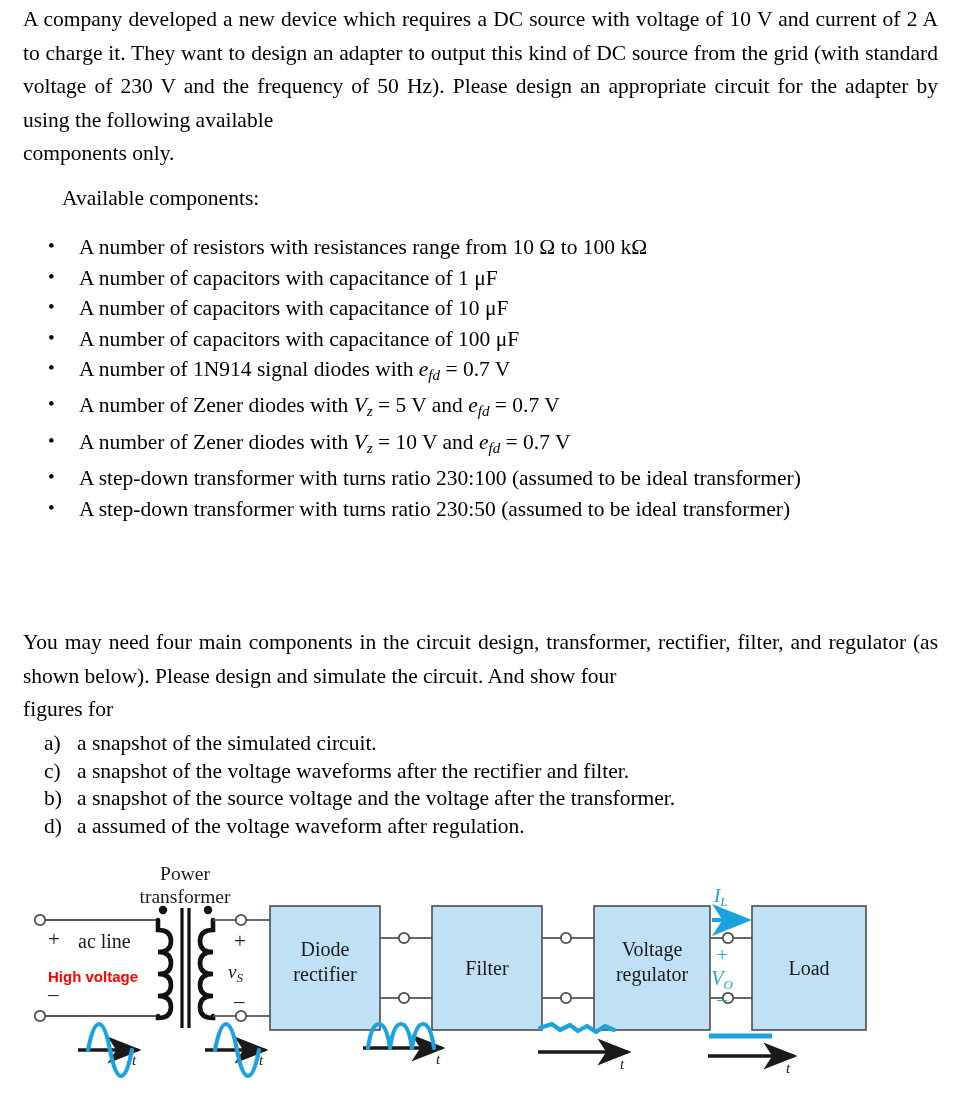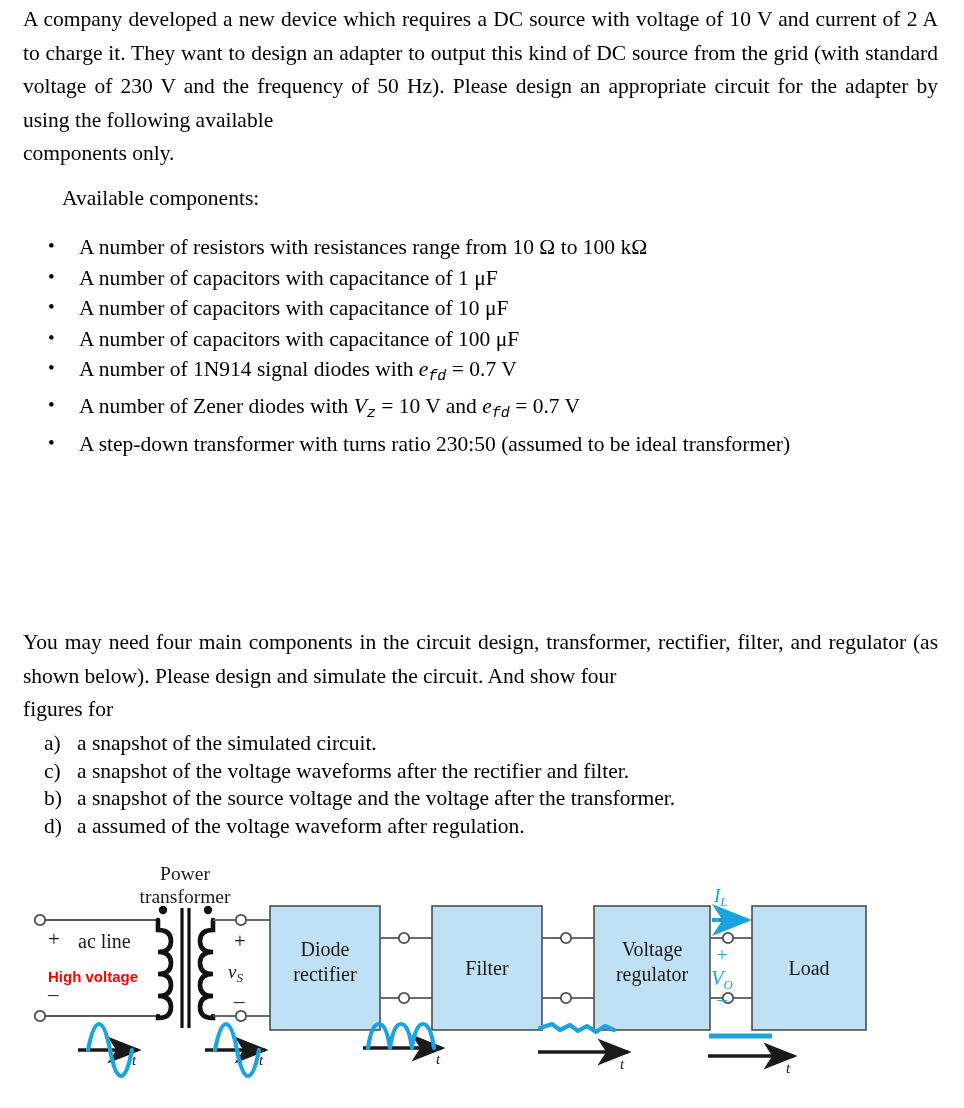--- a/index.html
+++ b/index.html
@@ -94,21 +94,20 @@
   .abcd .mk {
     display: inline-block;
     width: 33px;
   }
 
   i.v, i.sub { font-style: italic; }
   .sub {
     font-size: 0.70em;
     vertical-align: -0.26em;
     font-style: italic;
-    font-family: Liberation Mono, monospace;
   }
 
   
   #diagram {
     position: absolute;
     left: 0px;
     top: 858px;
     width: 964px;
     height: 250px;
   }
@@ -125,21 +124,23 @@
   </div>
 
   <div class="avail-head">Available components:</div>
 
   <ul class="bullets">
     <li><span>A number of resistors with resistances range from 10 Ω to 100 kΩ</span></li>
     <li><span>A number of capacitors with capacitance of 1 μF</span></li>
     <li><span>A number of capacitors with capacitance of 10 μF</span></li>
     <li><span>A number of capacitors with capacitance of 100 μF</span></li>
     <li><span>A number of 1N914 signal diodes with </span><i class="v">e</i><span class="sub">fd</span><span> = 0.7 V</span></li>
+    <li><span>A number of Zener diodes with </span><i class="v">V</i><span class="sub">z</span><span> = 5 V and </span><i class="v">e</i><span class="sub">fd</span><span> = 0.7 V</span></li>
     <li><span>A number of Zener diodes with </span><i class="v">V</i><span class="sub">z</span><span> = 10 V and </span><i class="v">e</i><span class="sub">fd</span><span> = 0.7 V</span></li>
+    <li><span>A step-down transformer with turns ratio 230:100 (assumed to be ideal transformer)</span></li>
     <li><span>A step-down transformer with turns ratio 230:50 (assumed to be ideal transformer)</span></li>
   </ul>
 
   <div class="para2">
     <span>You may need four main components in the circuit design, transformer, rectifier, filter, and regulator (as shown below). Please design and simulate the circuit. And show four</span>
     <span class="lastline">figures for</span>
   </div>
 
   <div class="abcd">
     <span class="row"><span class="mk">a)</span><span>a snapshot of the simulated circuit.</span></span>

